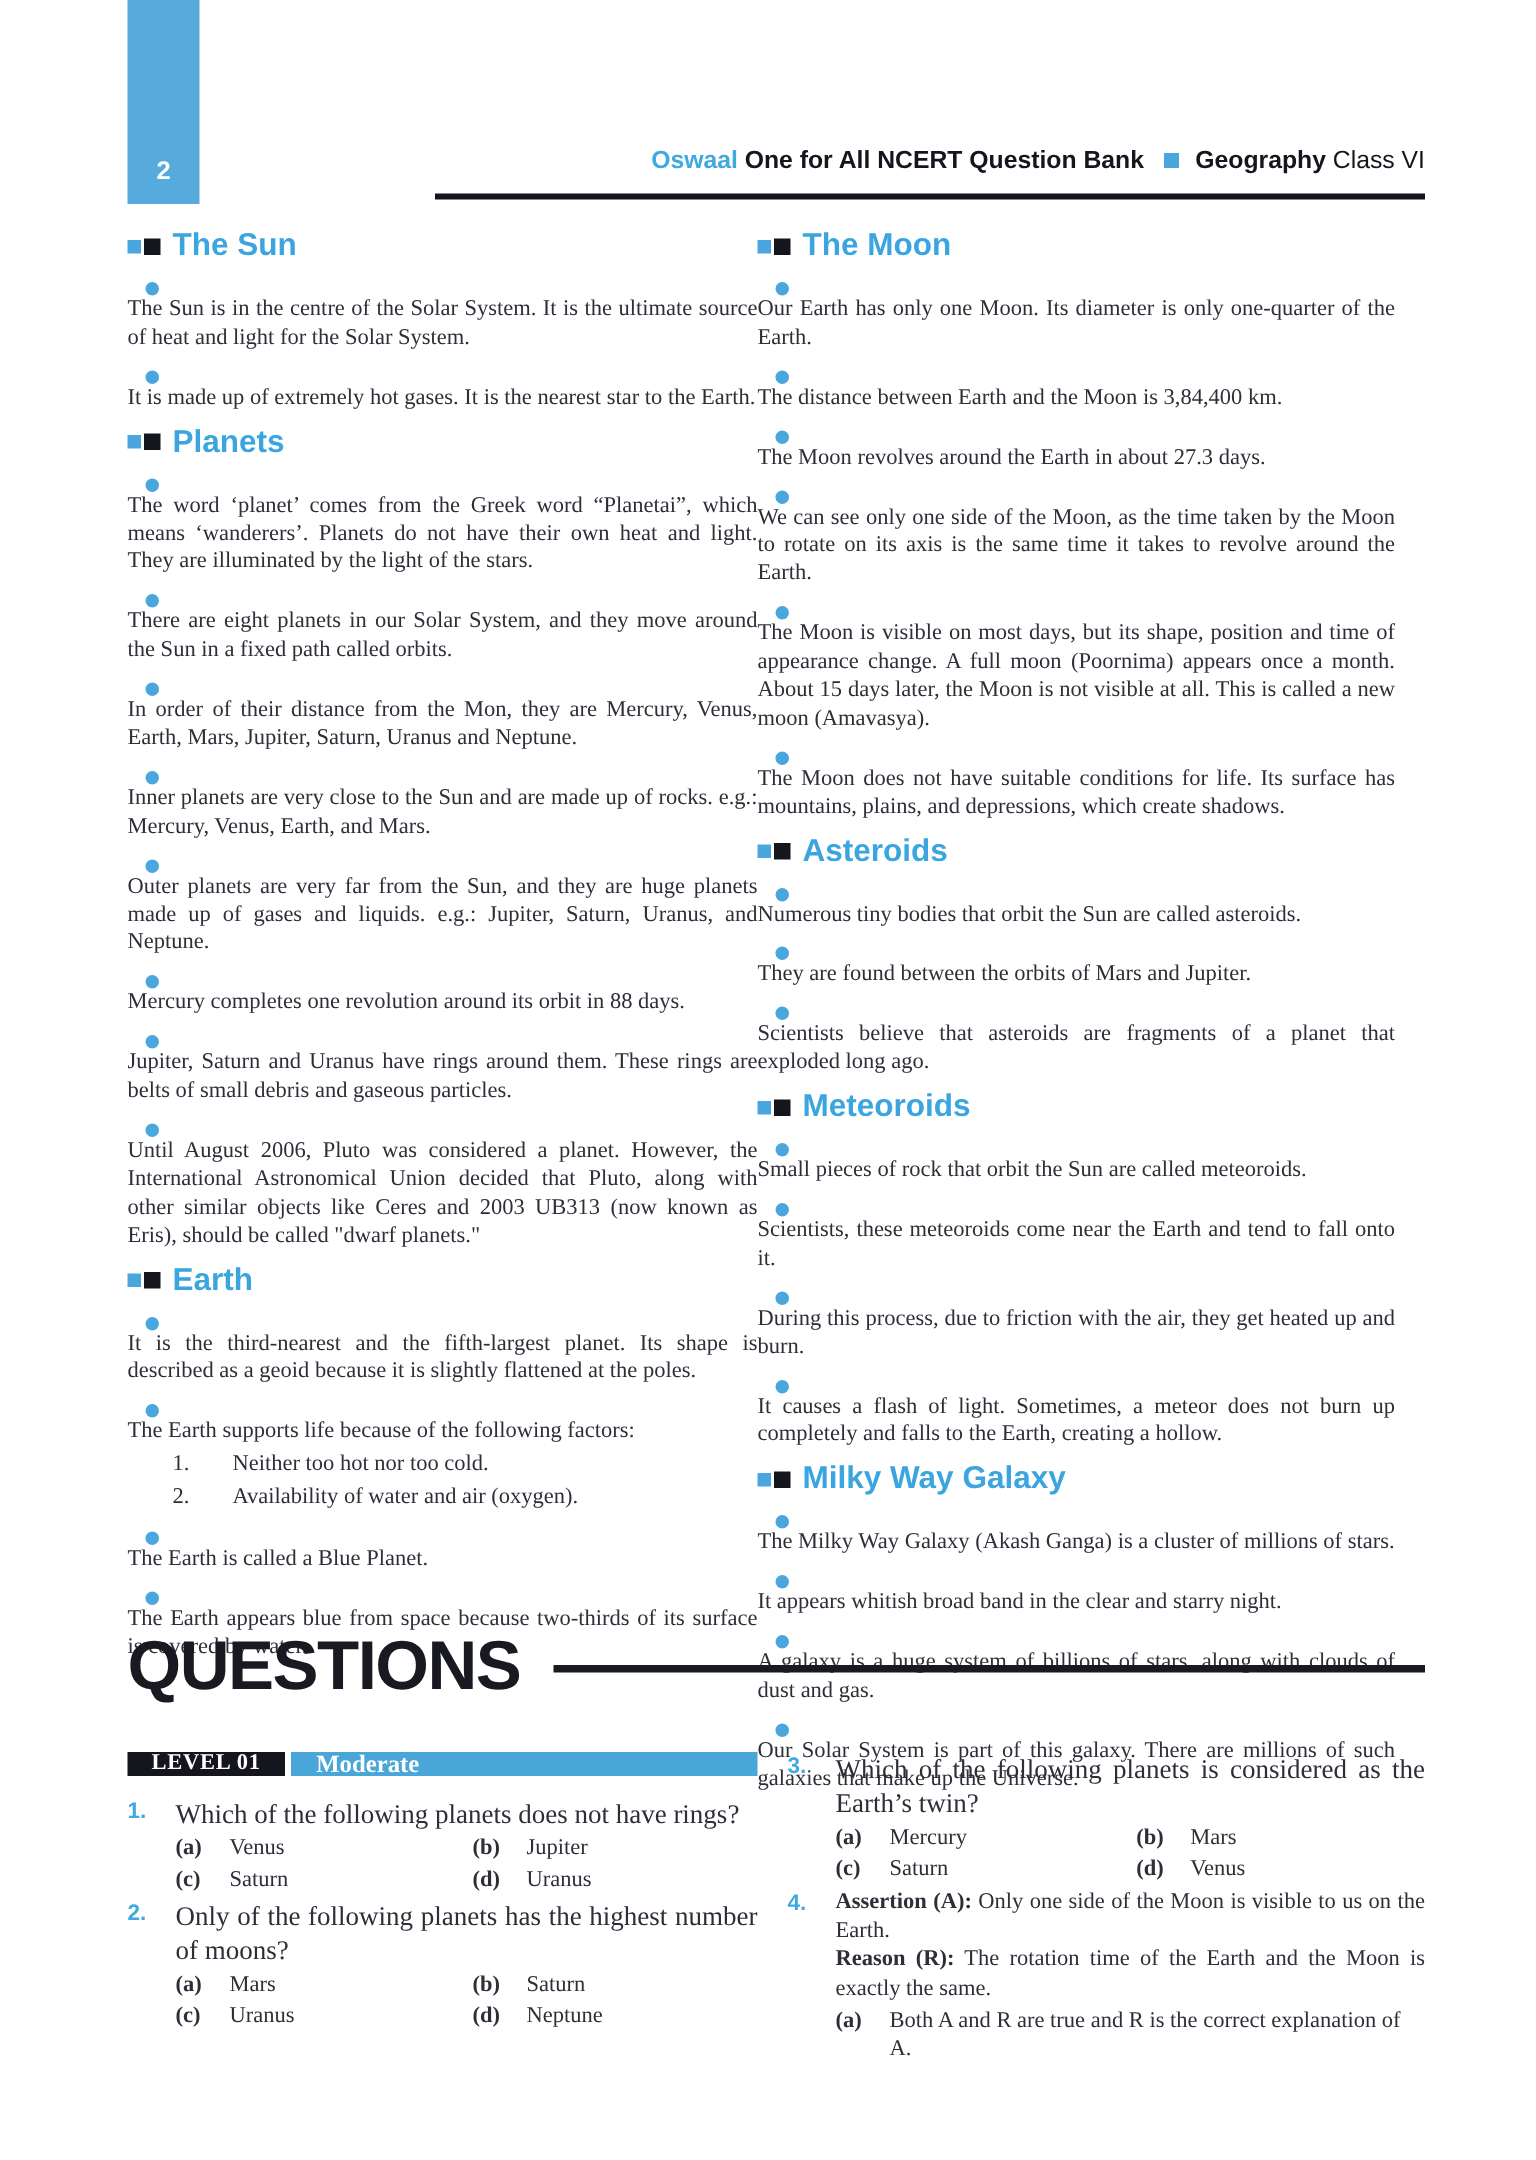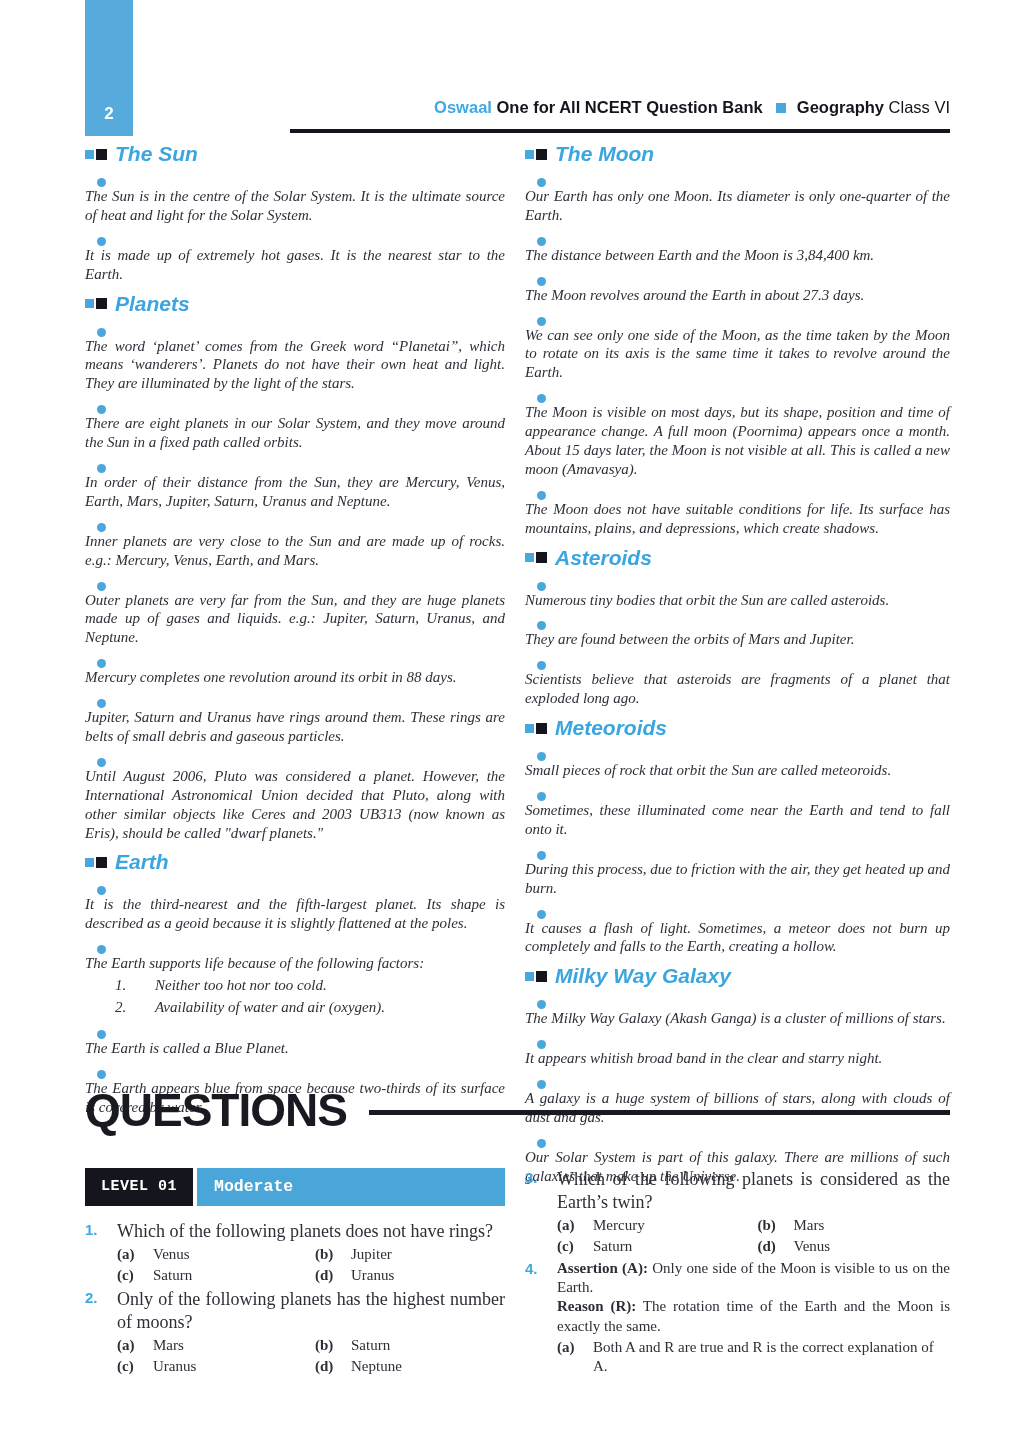--- a/index.html
+++ b/index.html
@@ -11,21 +11,21 @@
   .page-tab .num{color:#fff;font-family:"Liberation Sans","DejaVu Sans",sans-serif;font-weight:bold;font-size:17px;}
   
   .header{position:absolute;top:98px;left:280px;right:74px;text-align:right;white-space:nowrap;
           font-family:"Liberation Sans","DejaVu Sans",sans-serif;font-size:16.5px;color:#15151e;}
   .header .brand{color:#3fa9e1;font-weight:bold;}
   .header .t{font-weight:bold;}
   .header .sq-sep{display:inline-block;width:10px;height:10px;background:#4aa7dd;margin:0 6px 0 9px;}
   .header .subject{font-weight:bold;}
   .rule{position:absolute;top:129px;left:290px;right:74px;height:4px;background:#14141d;}
   
-  .columns{position:absolute;top:140px;left:85px;width:865px;display:flex;gap:20px;font-style:italic;}
+  .columns{position:absolute;top:150px;left:85px;width:865px;display:flex;}
   .col{width:420px;}
   .col.right{width:425px;}
   .section{margin-bottom:2px;}
   .sec-heading{display:flex;align-items:center;margin:8px 0 6px;
                font-family:"Liberation Sans","DejaVu Sans",sans-serif;font-weight:bold;font-size:21px;color:#3aa5df;}
   .section:first-child .sec-heading{margin-top:2px;}
   .sq{display:inline-block;flex:0 0 auto;}
   .sq-blue{width:9px;height:9px;background:#4aa7dd;margin-right:2px;}
   .sq-black{width:11px;height:11px;background:#15151e;margin-right:8px;}
   .bullet{display:flex;margin:0 0 6px;flex-direction:column;}
@@ -36,22 +36,22 @@
   .sub-label{flex:0 0 40px;}
   
   .questions{position:absolute;top:1085px;left:85px;right:74px;}
   .q-head{display:flex;align-items:center;}
   .q-title{font-family:"Liberation Sans","DejaVu Sans",sans-serif;font-weight:bold;font-size:46px;
            letter-spacing:-1px;color:#191922;line-height:1.1;}
   .q-line{flex:1;height:5px;background:#191922;margin-left:22px;margin-top:4px;}
   .q-cols{display:flex;gap:20px;margin-top:32px;}
   .qcol{width:420px;}
   .qcol.right{width:425px;}
-  .badge-row{display:flex;height:38px;margin-bottom:14px;
-             font-family:Liberation Mono, monospace;font-weight:bold;text-align:right;}
+  .badge-row{display:flex;height:16px;margin-bottom:14px;
+             font-family:Liberation Serif, serif;font-weight:bold;text-align:right;}
   .badge-level{background:#15151e;color:#fff;display:flex;align-items:center;padding:0 16px;font-size:15px;letter-spacing:.5px;}
   .badge-diff{background:#4aa6d8;color:#fff;flex:1;display:flex;align-items:center;padding:0 17px;font-size:16.5px;margin-left:4px;}
   .q{display:flex;margin-bottom:3px;}
   .qnum{flex:0 0 32px;color:#3fa9e1;font-family:"Liberation Sans","DejaVu Sans",sans-serif;font-weight:bold;font-size:15px;padding-top:1px;}
   .qbody{flex:1;}
   .qtext{text-align:justify;font-size:18px;line-height:1.28;}
   .opts{display:grid;grid-template-columns:1fr 1fr;column-gap:8px;row-gap:2px;margin-top:2px;}
   .opts.one{grid-template-columns:1fr;}
   .opt{display:flex;font-size:15px;line-height:1.28;}
   .opt b{flex:0 0 36px;}
@@ -112,21 +112,21 @@
           </div>
           <div class="bullet">
             <span class="dot"></span>
             <div class="bcontent">
               <div class="btext">There are eight planets in our Solar System, and they move around the Sun in a fixed path called orbits.</div>
             </div>
           </div>
           <div class="bullet">
             <span class="dot"></span>
             <div class="bcontent">
-              <div class="btext">In order of their distance from the Sun, they are Mercury, Venus, Earth, Mars, Jupiter, Saturn, Uranus and Neptune.</div>
+              <div class="btext">In order of their distance from the Mon, they are Mercury, Venus, Earth, Mars, Jupiter, Saturn, Uranus and Neptune.</div>
             </div>
           </div>
           <div class="bullet">
             <span class="dot"></span>
             <div class="bcontent">
               <div class="btext">Inner planets are very close to the Sun and are made up of rocks. e.g.: Mercury, Venus, Earth, and Mars.</div>
             </div>
           </div>
           <div class="bullet">
             <span class="dot"></span>
@@ -270,21 +270,21 @@
           </div>
           <div class="bullet">
             <span class="dot"></span>
             <div class="bcontent">
               <div class="btext">Small pieces of rock that orbit the Sun are called meteoroids.</div>
             </div>
           </div>
           <div class="bullet">
             <span class="dot"></span>
             <div class="bcontent">
-              <div class="btext">Sometimes, these illuminated come near the Earth and tend to fall onto it.</div>
+              <div class="btext">Scientists, these meteoroids come near the Earth and tend to fall onto it.</div>
             </div>
           </div>
           <div class="bullet">
             <span class="dot"></span>
             <div class="bcontent">
               <div class="btext">During this process, due to friction with the air, they get heated up and burn.</div>
             </div>
           </div>
           <div class="bullet">
             <span class="dot"></span>

